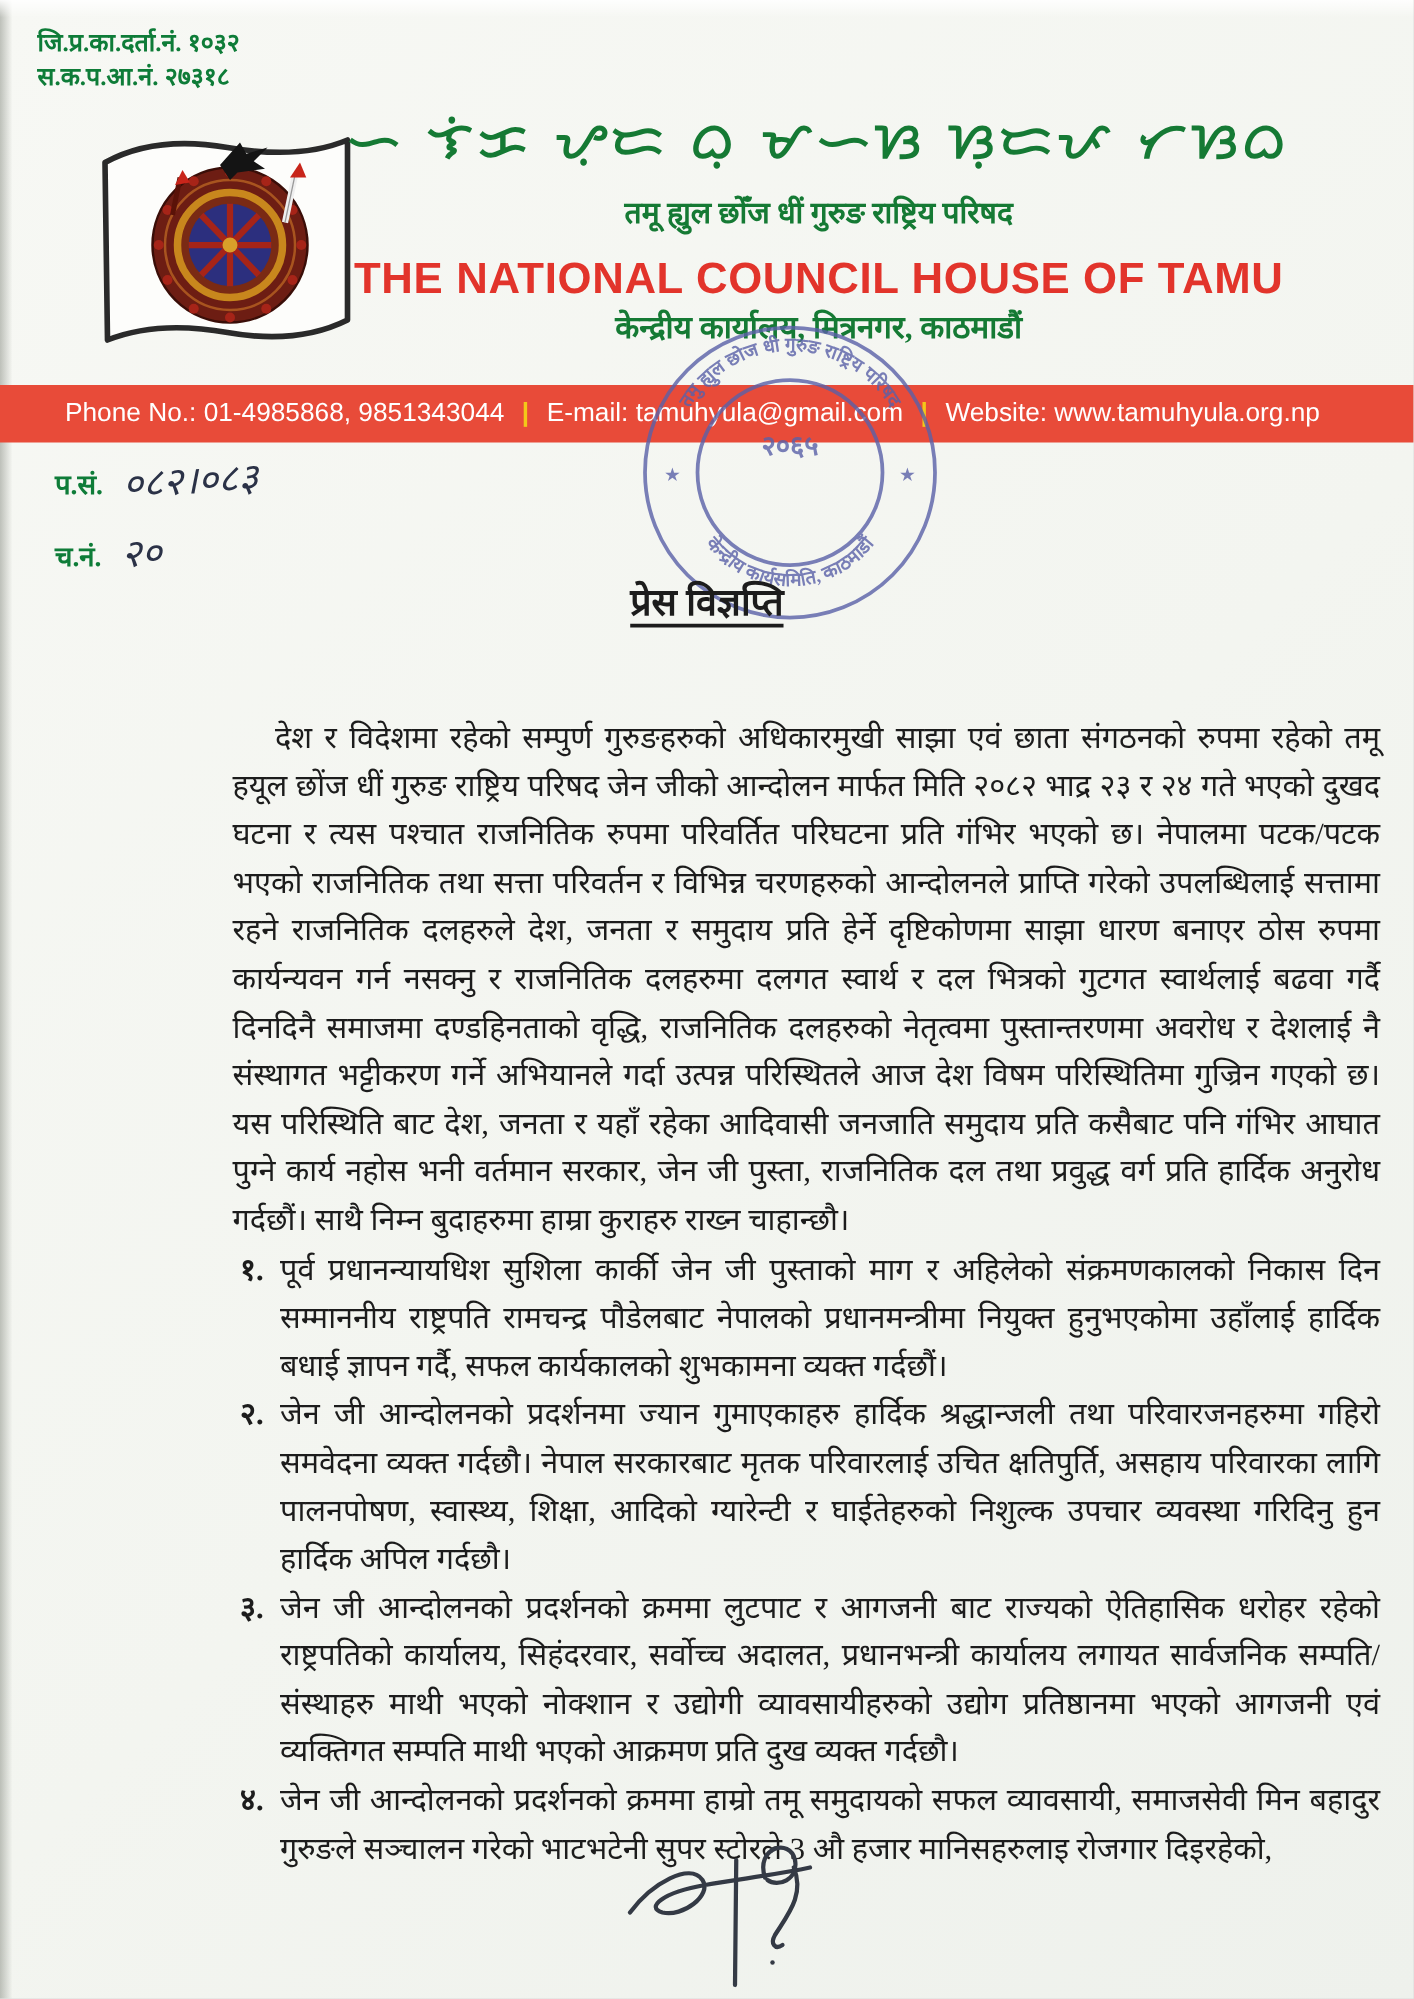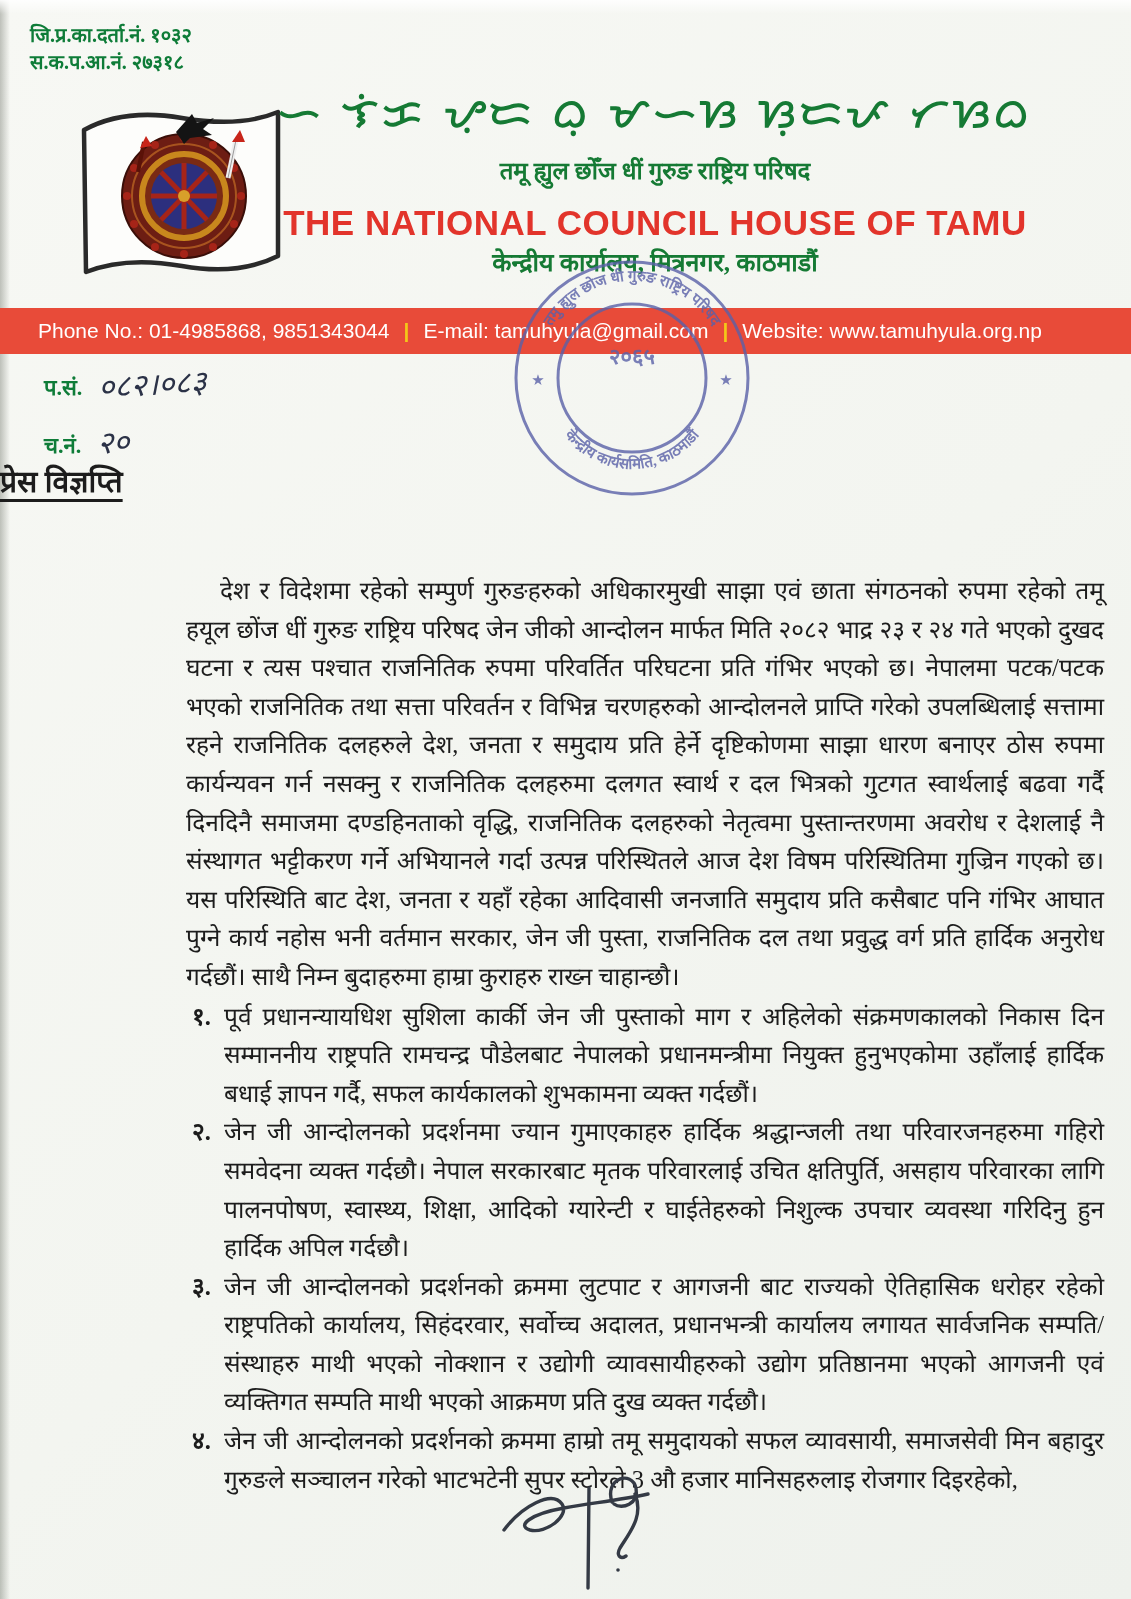--- a/index.html
+++ b/index.html
@@ -25,36 +25,36 @@
   .head-center{position:absolute;left:250px;top:84px;width:810px;text-align:center;}
   .khema{color:#157a34;font-size:40px;font-weight:bold;letter-spacing:4px;line-height:58px;
     font-family:"DejaVu Serif",serif;}
   .org-np{color:#157a34;font-size:24px;font-weight:bold;line-height:58px;}
   .org-en{color:#e2342b;font-size:35px;font-weight:bold;letter-spacing:.5px;line-height:46px;
     font-family:"Liberation Sans","DejaVu Sans",sans-serif;}
   .office{color:#157a34;font-size:25px;font-weight:bold;line-height:34px;}
 
   
   .band{position:absolute;left:0;top:308px;width:1131px;height:46px;background:#e84b39;
-    display:flex;align-items:center;padding-left:38px;
+    display:flex;align-items:center;padding-left:52px;
     font-family:"Liberation Sans","DejaVu Sans",sans-serif;font-size:21px;color:#ffffff;}
   .band .sep{color:#f3c819;margin:0 14px;font-weight:bold;}
 
   
   .stamp{position:absolute;left:498px;top:244px;opacity:.8;}
 
   
   .ref-block{position:absolute;left:44px;top:362px;font-size:22px;}
   .ref-row{margin-bottom:16px;}
   .ref-label{color:#0e7c38;font-weight:bold;}
   .hand{display:inline-block;color:#2b3247;font-size:31px;font-style:italic;
     transform:rotate(-3deg);margin-left:10px;font-family:"DejaVu Serif",serif;}
 
   
-  .doc-title{position:absolute;left:0;top:460px;width:1131px;
+  .doc-title{position:absolute;left:0;top:460px;width:1131px;text-align:center;
     font-size:30px;font-weight:bold;text-decoration:underline;text-underline-offset:7px;}
   .body-text{position:absolute;left:186px;top:532px;width:918px;font-size:24.5px;
     line-height:38.6px;text-align:justify;}
   .intro{text-indent:34px;margin-top:40px;}
   .points{margin-top:1px;}
   .point{position:relative;padding-left:38px;}
   .point .num{position:absolute;left:6px;top:0;font-weight:bold;}
 
   
   .signature{position:absolute;left:492px;top:1458px;}

